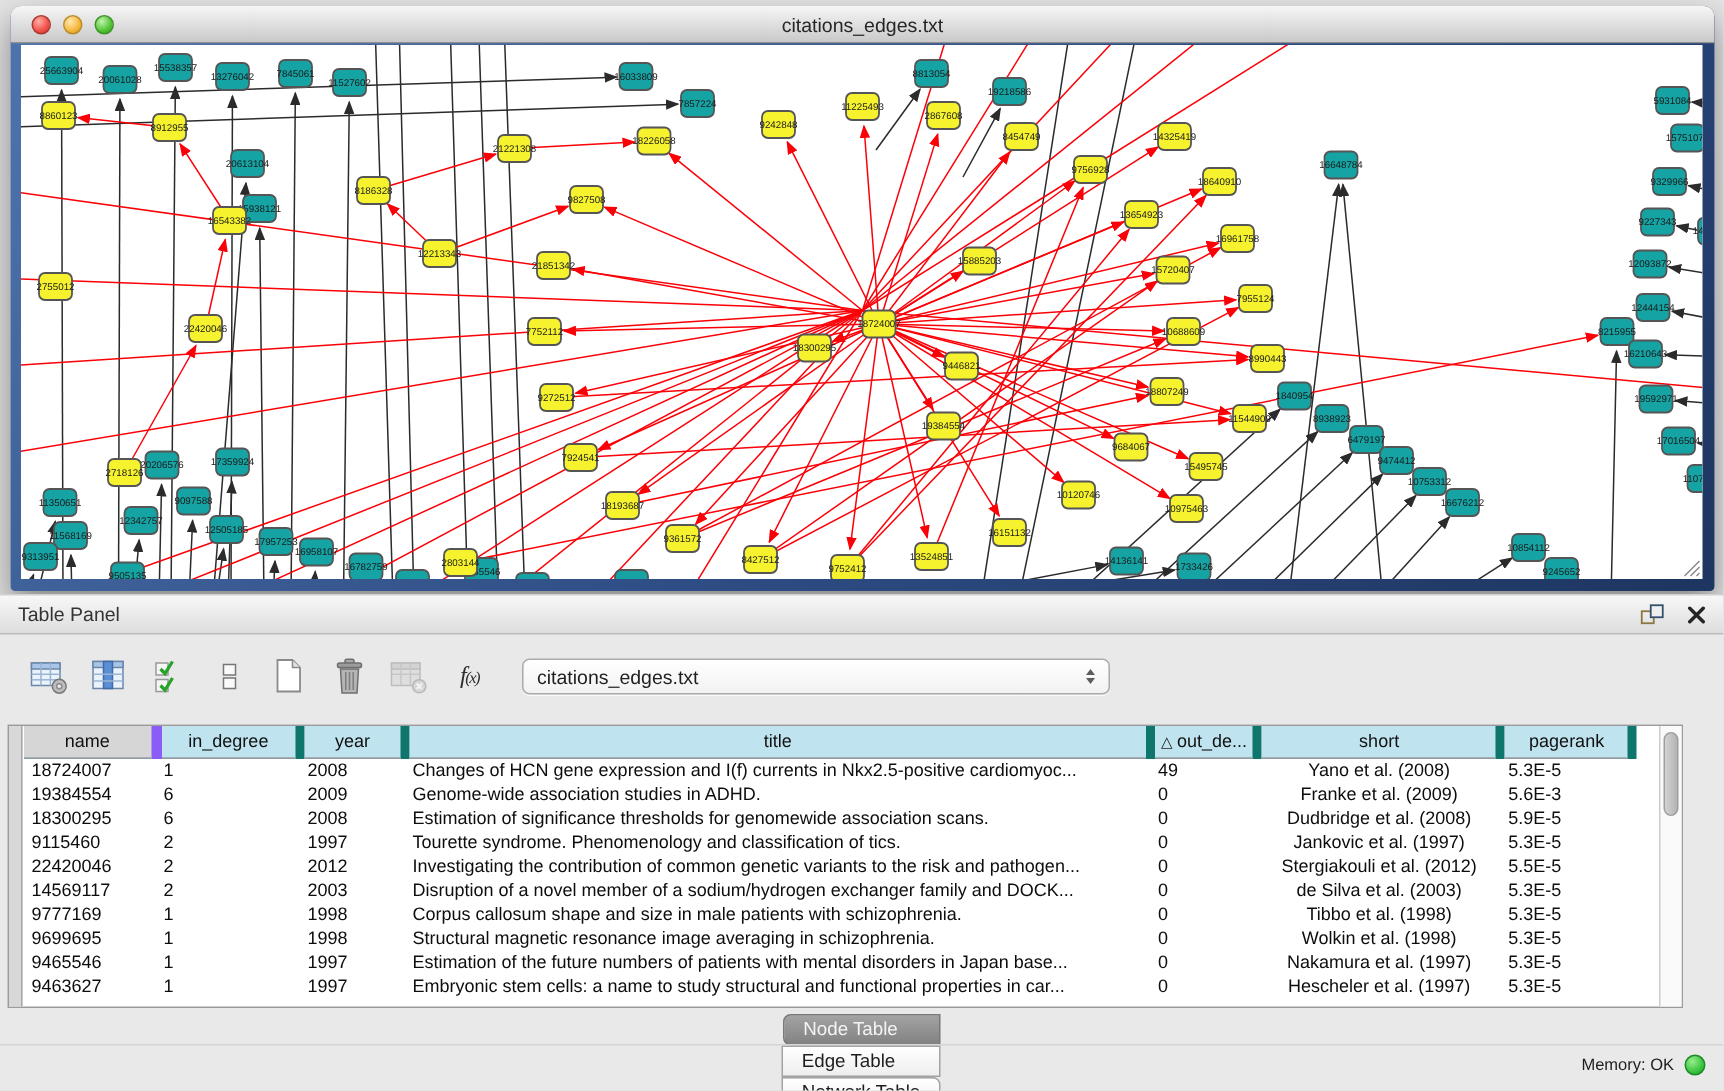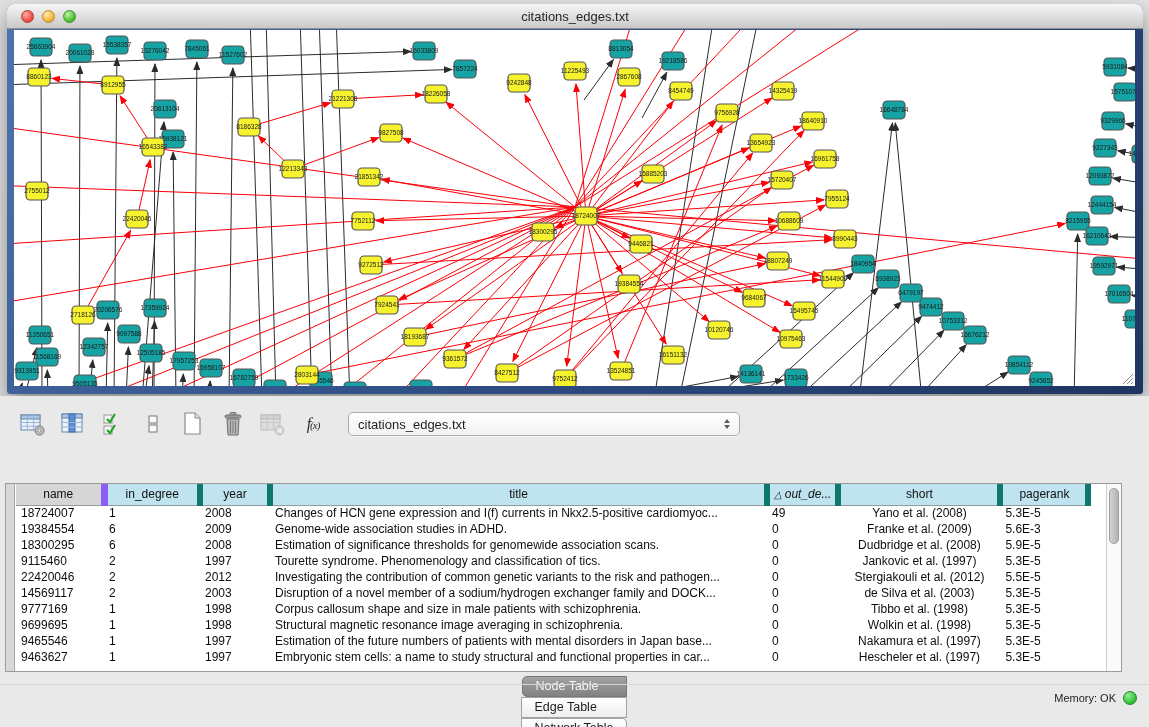--- a/index.html
+++ b/index.html
@@ -86,21 +86,21 @@
   .seg {
     padding:2px 13px 3px; font-size:12.5px; color:#1d1d1d;
     border:1px solid #a3a3a3; margin-left:-1px;
     background:linear-gradient(#ffffff,#eeeeee);
   }
   .seg.first { border-radius:5px 0 0 5px; margin-left:0; }
   .seg.last  { border-radius:0 5px 5px 0; }
   .seg.active { background:linear-gradient(#a3a3a3,#828282); color:#f4f4f4; border-color:#787878; }
 
   .statusbar {
-    position:absolute; bottom:16px; left:0; right:0; height:27px;
+    position:absolute; bottom:4px; left:0; right:0; height:27px;
     display:flex; align-items:center; justify-content:flex-end;
     padding-right:12px; gap:7px; border-top:1px solid #d5d5d5;
   }
   .mem-label { font-size:11px; color:#1e1e1e; }
   .mem-dot { width:14px; height:14px; border-radius:50%;
              background:radial-gradient(circle at 35% 30%, #97ee8d,#35c13c 65%,#23962c);
              border:1px solid #1f8a28; }
 </style>
 </head>
 <body>
@@ -448,20 +448,36 @@
       </svg>
     <span class="resize-grip">
       <svg width="14" height="14">
           <path d="M13,3 L3,13 M13,7 L7,13 M13,11 L11,13" stroke="#8a8a8a" stroke-width="1" fill="none"></path>
         </svg>
     </span>
   </div>
 </div>
 
 <div class="table-panel">
+  <div class="panel-header">
+    <span class="panel-title">Table Panel</span>
+    <span class="panel-actions">
+      <span>
+        <svg width="17" height="15">
+            <rect x="1.5" y="5.5" width="8" height="8" fill="none" stroke="#8a7840" stroke-width="1.2"></rect>
+            <rect x="7.5" y="1.5" width="8" height="8" fill="#efefef" stroke="#35506e" stroke-width="1.2"></rect>
+          </svg>
+      </span>
+      <span>
+        <svg width="12" height="12">
+            <path d="M1.5,1.5 L10.5,10.5 M10.5,1.5 L1.5,10.5" stroke="#252525" stroke-width="2.3" stroke-linecap="round"></path>
+          </svg>
+      </span>
+    </span>
+  </div>
 
   <div class="toolbar">
     <span class="tbtn">
       <svg width="26" height="26">
           <rect x="1" y="4" width="19" height="15" fill="#eaf2fb" stroke="#6b87a8"></rect>
           <rect x="1" y="4" width="19" height="4" fill="#a9c6e8" stroke="#6b87a8"></rect>
           <line x1="7.3" y1="4" x2="7.3" y2="19" stroke="#9ab4d4"></line>
           <line x1="13.6" y1="4" x2="13.6" y2="19" stroke="#9ab4d4"></line>
           <line x1="1" y1="11.5" x2="20" y2="11.5" stroke="#9ab4d4"></line>
           <line x1="1" y1="15.2" x2="20" y2="15.2" stroke="#9ab4d4"></line>
@@ -533,21 +549,21 @@
 
   <div class="table-wrap">
     <div class="gutter"></div>
     <table>
       <thead>
           <tr id="thead-row">
             <th class="first" style="width: 88px;">name</th>
             <th style="width: 96px;">in_degree</th>
             <th style="width: 70px;">year</th>
             <th style="width: 497px;">title</th>
-            <th style="width: 70px; font-style: italic;"><span class="sort-glyph">△</span>out_de...</th>
+            <th style="width: 70px;"><span class="sort-glyph">△</span>out_de...</th>
             <th style="width: 162px;">short</th>
             <th style="width: 88px;">pagerank</th>
           </tr>
         </thead>
       <tbody id="tbody">
           <tr>
             <td>18724007</td>
             <td>1</td>
             <td>2008</td>
             <td>Changes of HCN gene expression and I(f) currents in Nkx2.5-positive cardiomyoc...</td>

